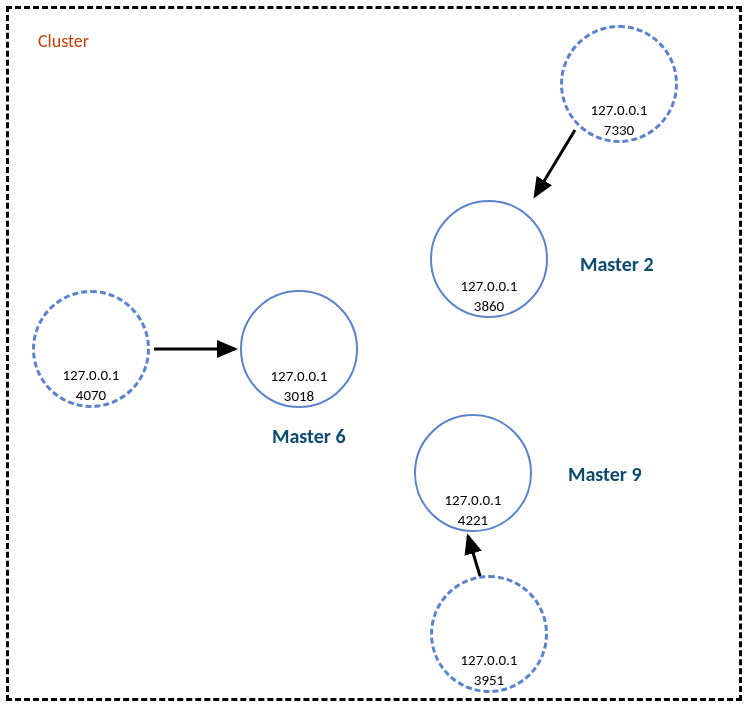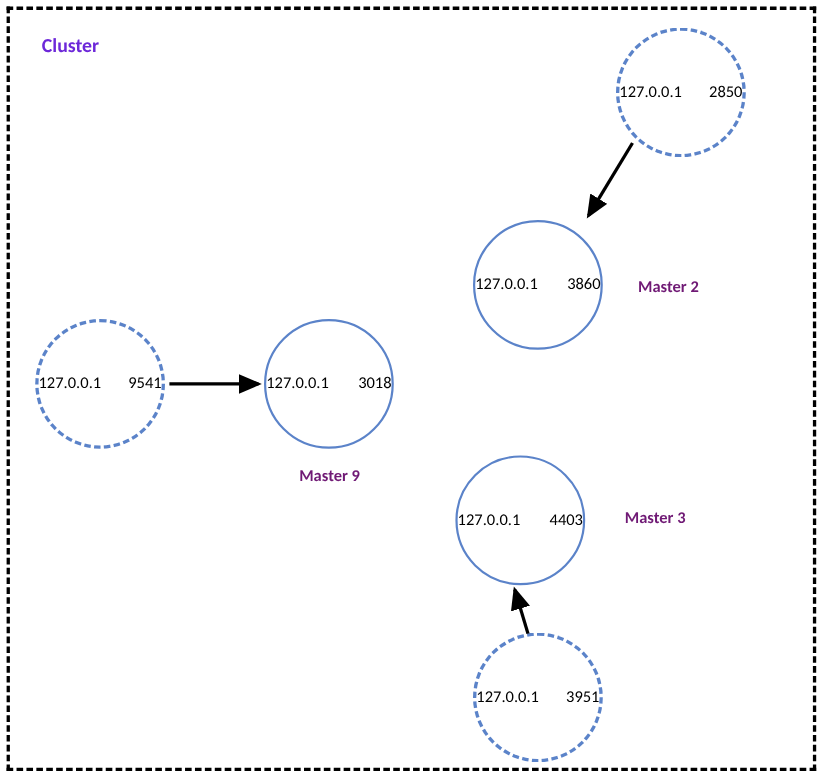--- a/index.html
+++ b/index.html
@@ -19,51 +19,51 @@
     position: absolute;
     left: 6px;
     top: 6px;
     width: 736px;
     height: 695px;
     border: 3px dashed #000;
     box-sizing: border-box;
   }
   .title {
     position: absolute;
-    font-weight: bold;
+    font-weight: normal;
     font-size: 18px;
-    color: #6d28d9;
+    color: #c2410c;
   }
   .node {
     position: absolute;
     width: 118px;
     height: 118px;
     border-radius: 50%;
     box-sizing: border-box;
     display: flex;
-    flex-direction: row;
+    flex-direction: column;
     align-items: center;
-    justify-content: space-between;
+    justify-content: flex-end;
     font-size: 15px;
     line-height: 20px;
     color: #000;
     background: #fff;
     text-align: center;
   }
   .node-solid {
     border: 2.5px solid #5b83c9;
   }
   .node-dashed {
     border: 3px dashed #5b83c9;
   }
   .mlabel {
     position: absolute;
     font-weight: bold;
-    font-size: 15px;
-    color: #701a75;
+    font-size: 20px;
+    color: #0c4a6e;
   }
   svg.arrows {
     position: absolute;
     left: 0;
     top: 0;
     width: 750px;
     height: 709px;
     pointer-events: none;
   }
 </style>
@@ -71,45 +71,45 @@
 <body>
 
 <div class="stage">
 
   <div class="cluster-border"></div>
 
   <div class="title" style="left:38px; top:30px;">Cluster</div>
 
   <div class="node node-dashed" style="left:32px; top:290px;">
     <span>127.0.0.1</span>
-    <span>9541</span>
+    <span>4070</span>
   </div>
 
   <div class="node node-solid" style="left:240px; top:290px;">
     <span>127.0.0.1</span>
     <span>3018</span>
   </div>
-  <div class="mlabel" style="left:272px; top:424px;">Master 9</div>
+  <div class="mlabel" style="left:272px; top:424px;">Master 6</div>
 
   <div class="node node-dashed" style="left:560px; top:25px;">
     <span>127.0.0.1</span>
-    <span>2850</span>
+    <span>7330</span>
   </div>
 
   <div class="node node-solid" style="left:430px; top:200px;">
     <span>127.0.0.1</span>
     <span>3860</span>
   </div>
   <div class="mlabel" style="left:580px; top:252px;">Master 2</div>
 
   <div class="node node-solid" style="left:414px; top:414px;">
     <span>127.0.0.1</span>
-    <span>4403</span>
+    <span>4221</span>
   </div>
-  <div class="mlabel" style="left:568px; top:462px;">Master 3</div>
+  <div class="mlabel" style="left:568px; top:462px;">Master 9</div>
 
   <div class="node node-dashed" style="left:430px; top:575px;">
     <span>127.0.0.1</span>
     <span>3951</span>
   </div>
 
   <svg class="arrows" viewBox="0 0 750 709">
     <defs>
       <marker id="arrowhead" markerWidth="8" markerHeight="8" refX="6" refY="3" orient="auto">
         <path d="M0,0 L7,3 L0,6 Z" fill="#000"></path>

